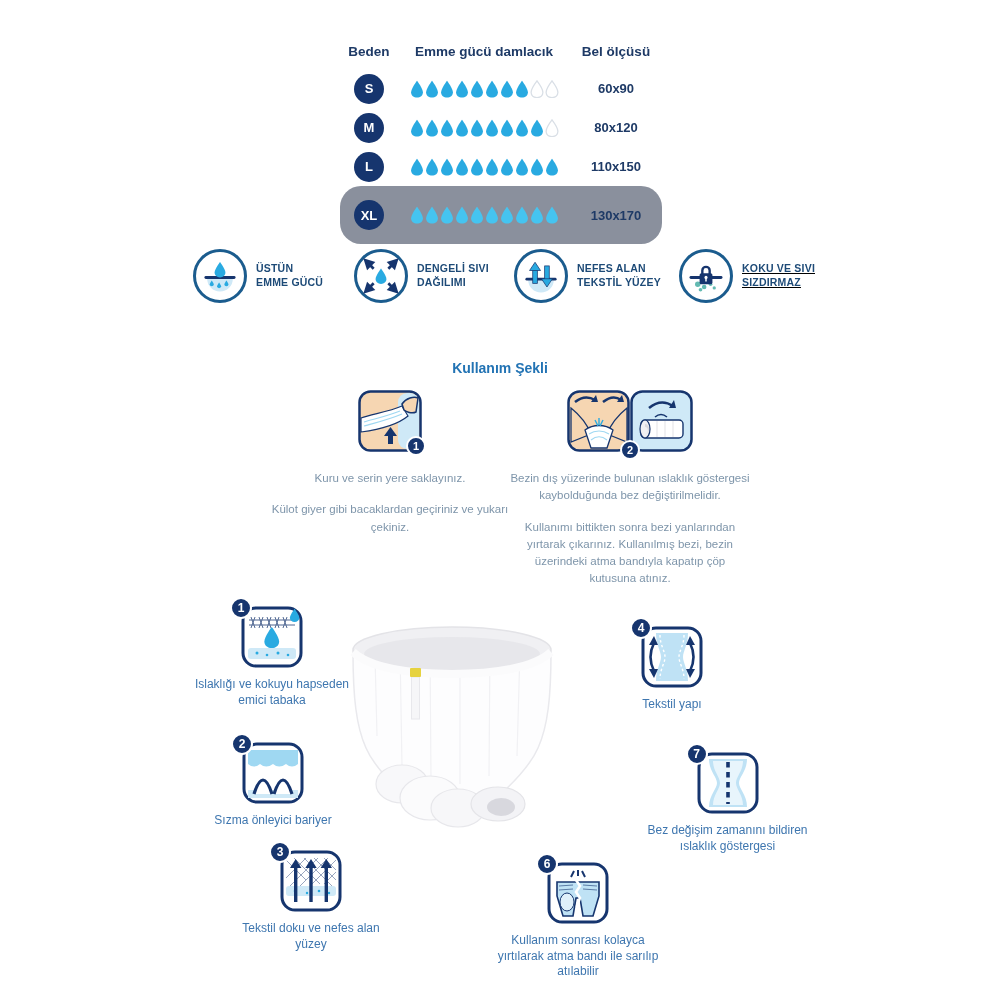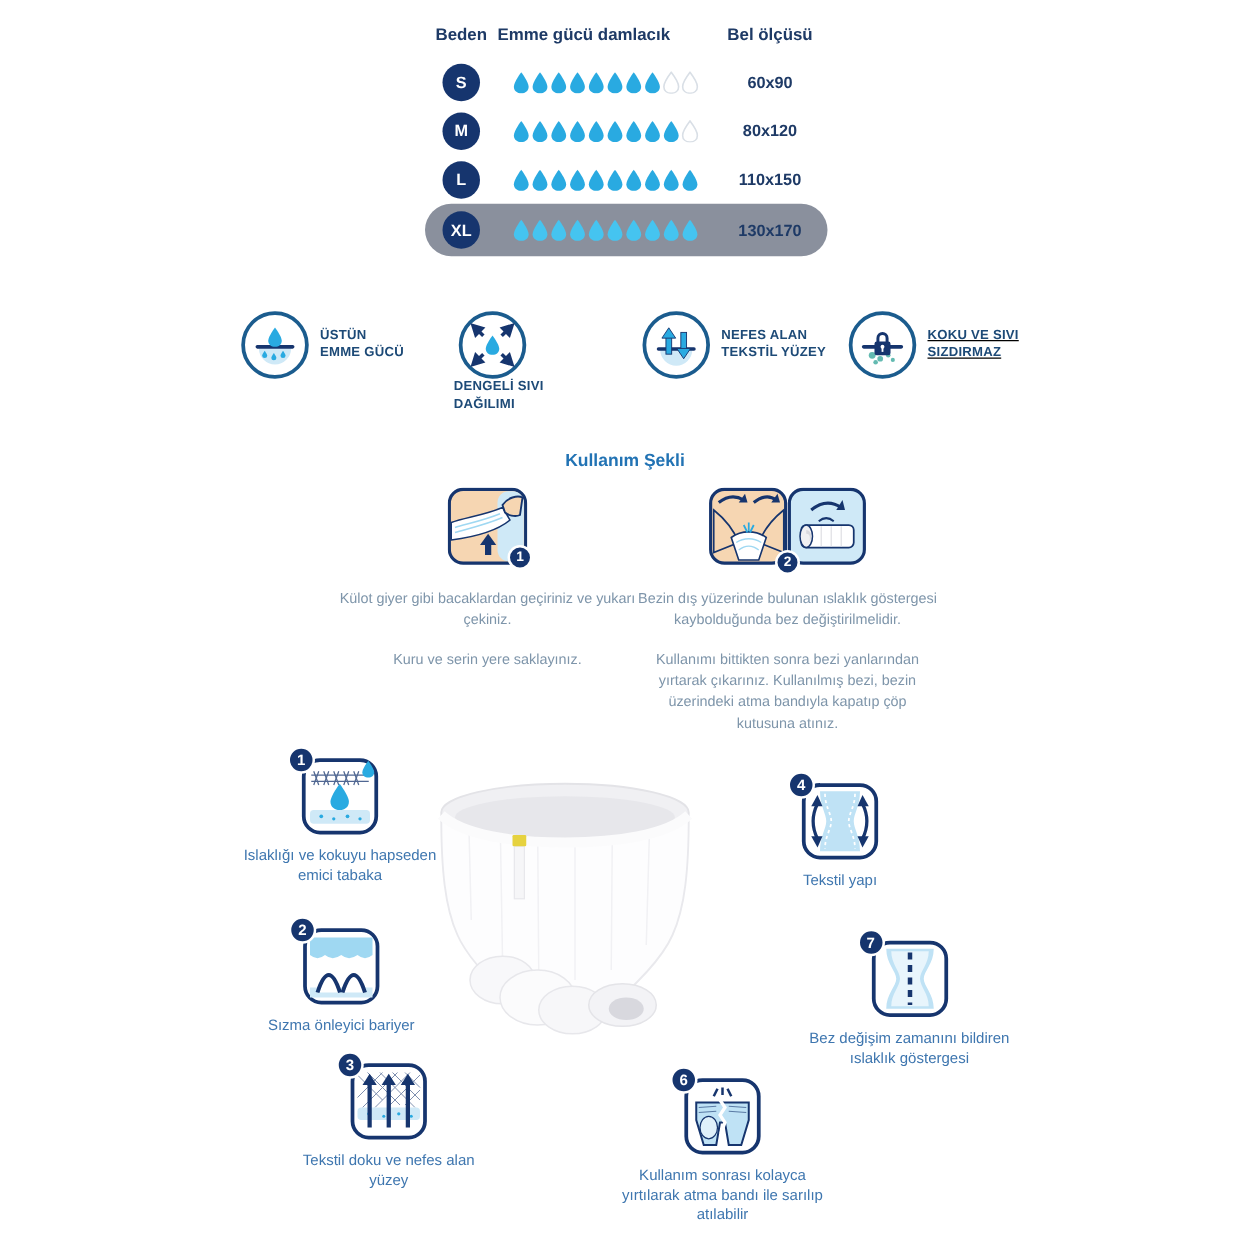--- a/index.html
+++ b/index.html
@@ -1,46 +1,46 @@
 <!DOCTYPE html>
 <html><head>
 <meta charset="utf-8">
 <style>
   * { margin:0; padding:0; box-sizing:border-box; }
   body { background:#fff; font-family:"Liberation Sans", sans-serif; }
   #canvas { position:relative; width:1000px; height:1000px; background:#ffffff; margin:0 auto; overflow:hidden; }
 
   
   .size-table { position:absolute; left:340px; top:16px; width:322px; }
-  .size-header { display:flex; height:24px; align-items:center; }
+  .size-header { display:flex; height:24px; align-items:center;margin-top:23px; }
   .size-header .col-size  { width:58px;  text-align:center; }
-  .size-header .col-drops { width:172px; text-align:left; }
+  .size-header .col-drops { width:172px; text-align:center; }
   .size-header .col-waist { width:92px;  text-align:center; }
   .size-header span { font-size:13.5px; font-weight:700; color:#1e3a66; }
   .size-rows { margin-top:6px; }
   .size-row { display:flex; align-items:center; height:39px; border-radius:21px; }
-  .size-row.highlighted { background:#8a909d; height:42px; }
+  .size-row.highlighted { background:#8a909d; height:58px; }
   .size-row .col-size  { width:58px; display:flex; justify-content:center; }
   .size-row .col-drops { width:172px; display:flex; justify-content:center; gap:1px; }
   .size-row .col-waist { width:92px; text-align:center; font-size:13px; font-weight:600; color:#1e3a66; }
   .size-badge { width:30px; height:30px; border-radius:50%; background:#16356e; color:#fff;
                 font-size:13px; font-weight:700; display:flex; align-items:center; justify-content:center; }
   .drop { width:14px; height:18px; display:block; }
   .drop-filled path { fill:#29aae1; }
   .highlighted .drop-filled path { fill:#45c4f0; }
   .drop-empty path { fill:#ffffff; stroke:#d9dfe6; stroke-width:1.3; }
 
   
   .feature { position:absolute; top:249px; display:flex; align-items:center; }
   .feature-icon { width:54px; height:54px; border-radius:50%; border:3px solid #1b5c8e;
                   background:#fff; display:flex; align-items:center; justify-content:center; flex:0 0 auto; }
   .feature-icon svg { width:44px; height:44px; }
   .feature-label { margin-left:9px; font-size:10.5px; font-weight:700; color:#1d4a77;
                    line-height:1.3; letter-spacing:.2px; white-space:nowrap; }
-  .feature-0 { left:193px; } .feature-1 { left:354px;flex-direction:column; } .feature-2 { left:514px; } .feature-3 { left:679px;text-decoration:underline; }
+  .feature-0 { left:193px; } .feature-1 { left:354px; } .feature-2 { left:514px; } .feature-3 { left:679px;text-decoration:underline; }
 
   
   .usage-title { position:absolute; top:360px; left:0; width:100%; text-align:center;
                  font-size:14px; font-weight:700; color:#2273b4; }
   .step { position:absolute; text-align:center; }
   .step-0 { left:270px; top:390px; width:240px; }
   .step-1 { left:510px; top:390px; width:240px; }
   .step-art { position:relative; display:inline-block; margin-bottom:14px; }
   .step-art svg { display:block; }
   .step-badge { position:absolute; width:20px; height:20px; border-radius:50%; background:#16356e;
@@ -320,22 +320,22 @@
             </g>
             <path d="M44,14 C48,8 56,6 60,8 L58,22 C54,24 48,22 46,20 Z" fill="#f6d6b2" stroke="#16356e" stroke-width="1.5"></path>
             <g fill="#16356e">
               <rect x="30" y="44" width="5" height="10"></rect>
               <polygon points="26,46 32.5,37 39,46"></polygon>
             </g>
           </svg>
       <span class="step-badge">1</span>
     </span>
     <div class="step-text">
-      <p>Külot giyer gibi bacaklardan geçiriniz ve yukarı çekiniz.</p>
-          <p>Kuru ve serin yere saklayınız.</p>
+      <p>Kuru ve serin yere saklayınız.</p>
+          <p>Külot giyer gibi bacaklardan geçiriniz ve yukarı çekiniz.</p>
     </div>
   </div>
   <div class="step step-1">
     <span class="step-art"><svg width="126" height="62" viewBox="0 0 126 62">
             <rect x="1.5" y="1.5" width="60" height="59" rx="11" fill="#f6d6b2" stroke="#16356e" stroke-width="2.5"></rect>
             <path d="M8,12 Q18,4 28,10" fill="none" stroke="#16356e" stroke-width="2.5"></path>
             <polygon points="31,12 24,12 29,5" fill="#16356e"></polygon>
             <path d="M36,12 Q46,4 54,10" fill="none" stroke="#16356e" stroke-width="2.5"></path>
             <polygon points="57,12 50,12 55,5" fill="#16356e"></polygon>
             <path d="M4,18 C14,26 20,34 24,44 L4,52 Z" fill="#f6d6b2" stroke="#16356e" stroke-width="1.3"></path>

